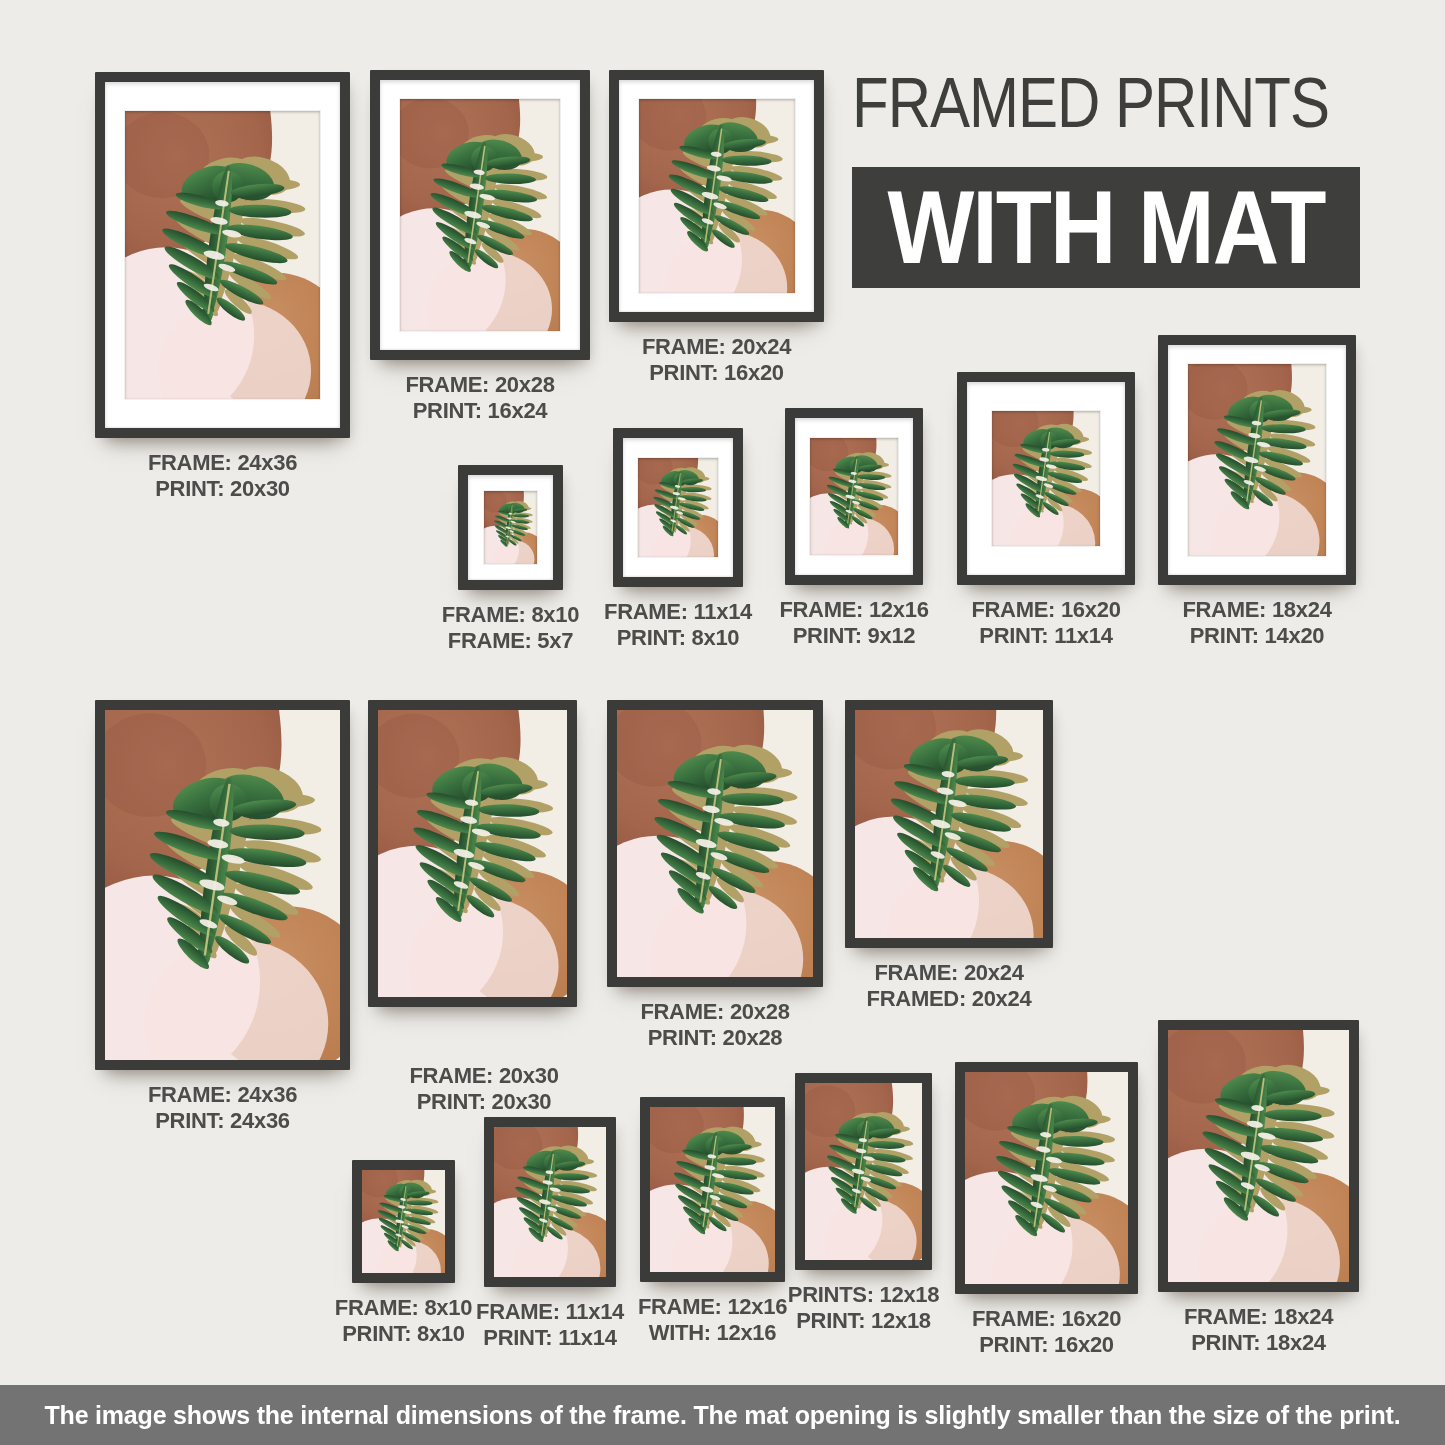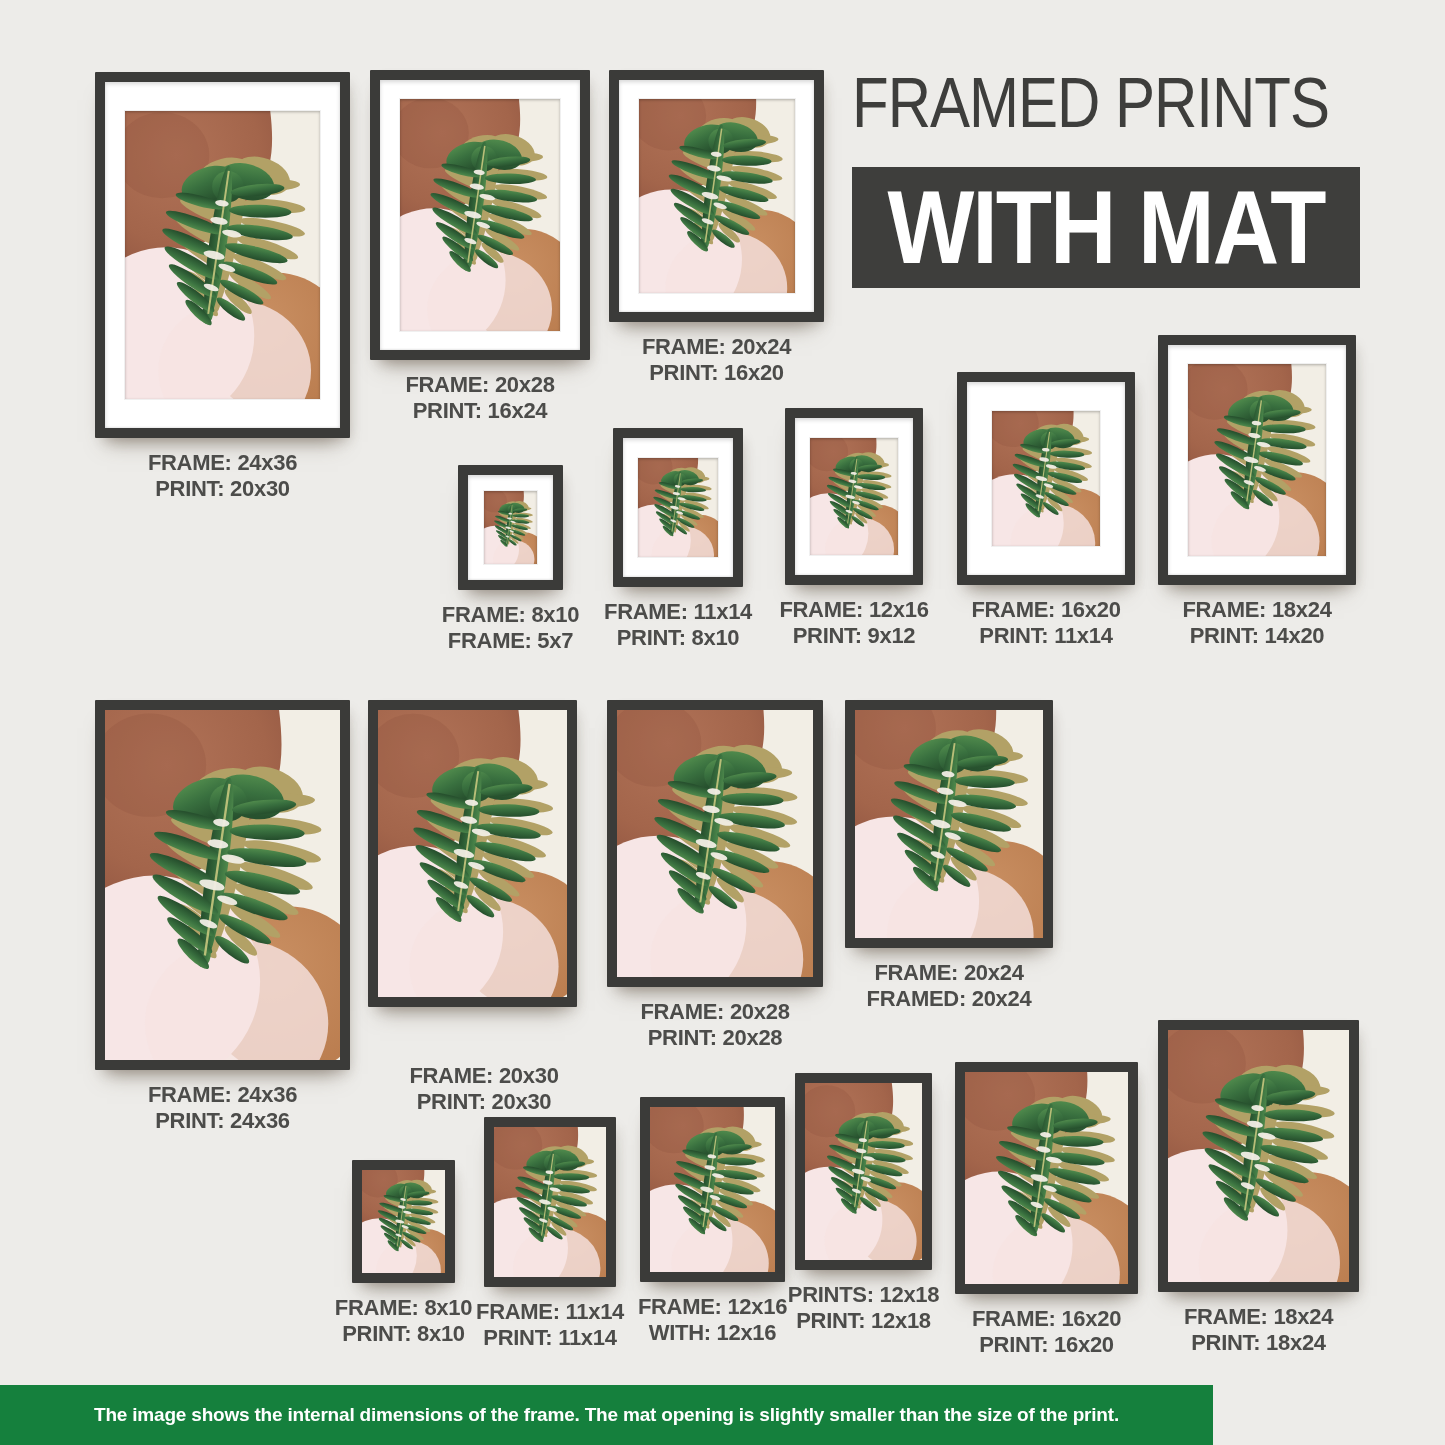--- a/index.html
+++ b/index.html
@@ -51,23 +51,23 @@
   .banner>span{display:inline-block;transform:scaleY(1.12);transform-origin:center}
   .nomat-box{
     position:absolute;left:1087px;top:688px;width:270px;height:230px;
     background:#3e3e3c;color:#ffffff;text-align:center;box-sizing:border-box;
     font-weight:bold;font-size:84px;line-height:95px;padding-top:14px;letter-spacing:0;
   }
   .nomat-box .ln{transform:scaleY(1.12);transform-origin:center}
 
   
   .footer{
-    position:absolute;left:0;top:1385px;width:1213px;height:60px;
-    background:#15803d;color:#ffffff;font-weight:bold;
-    font-size:19px;line-height:60px;text-align:center;letter-spacing:-0.2px;white-space:nowrap;
+    position:absolute;left:0;top:1385px;width:1445px;height:60px;
+    background:#737373;color:#ffffff;font-weight:bold;
+    font-size:25px;line-height:60px;text-align:center;letter-spacing:-0.2px;white-space:nowrap;
   }
 </style>
 </head>
 <body>
 
 <svg width="0" height="0" style="position:absolute" aria-hidden="true">
   <defs>
     <linearGradient id="gleaf" x1="0" y1="0" x2="0.25" y2="1">
       <stop offset="0" stop-color="#55904f"></stop>
       <stop offset="0.5" stop-color="#39703f"></stop>

